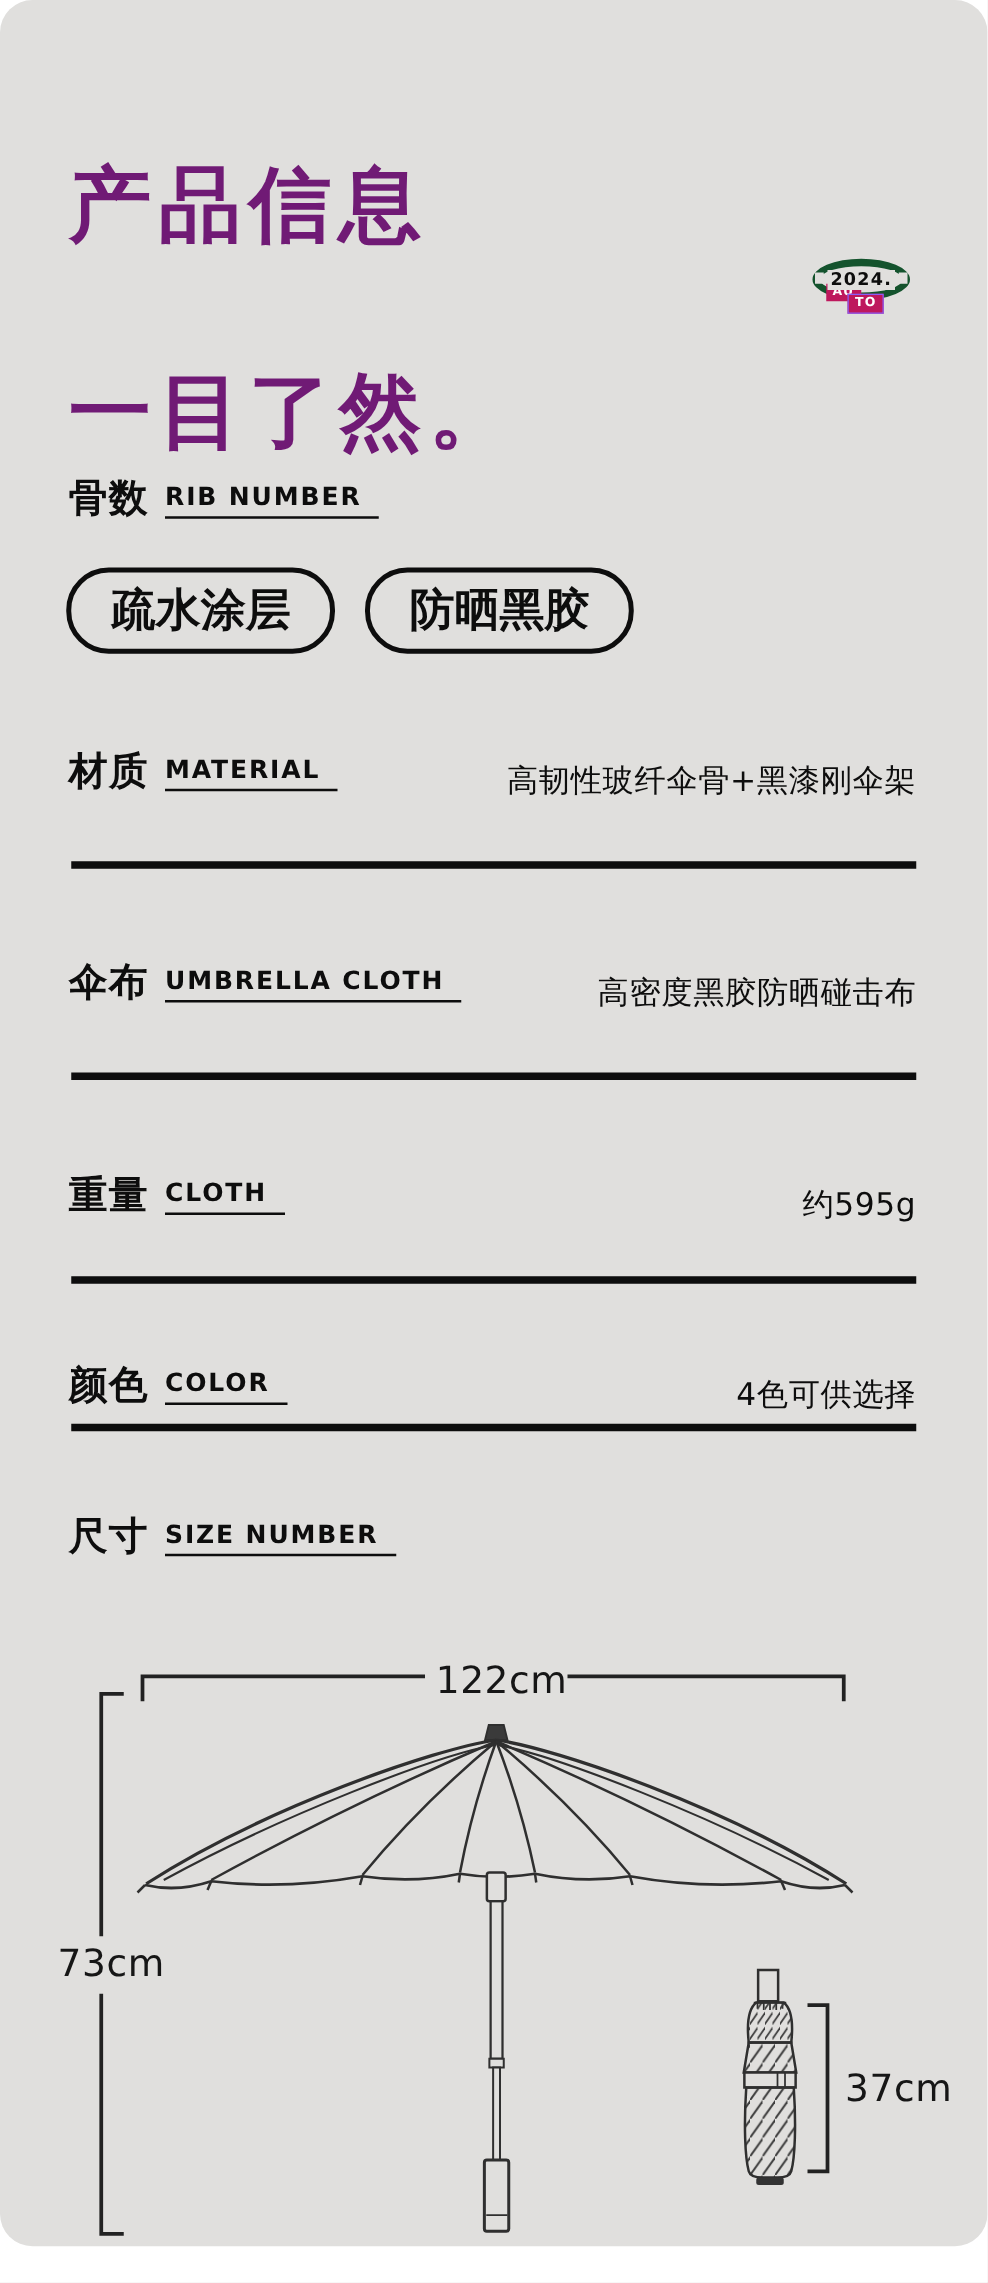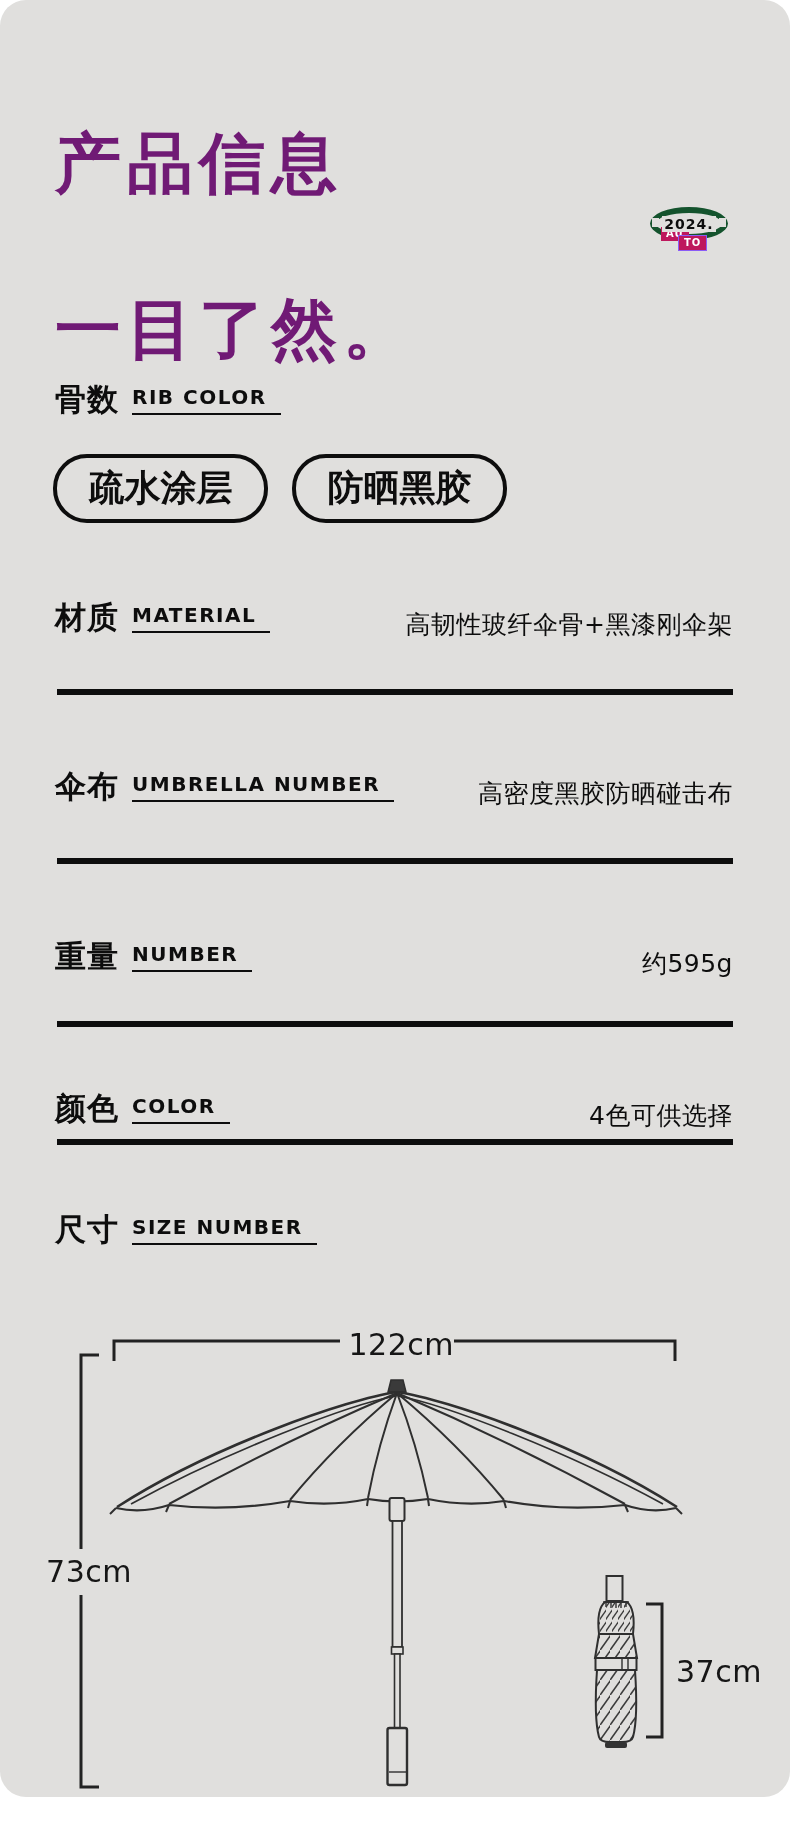--- a/index.html
+++ b/index.html
@@ -49,44 +49,44 @@
       <span class="gap l"></span>
       <span class="gap r"></span>
       <span class="badge-year">2024.</span>
     </div>
     <span class="auto-box au">AU</span>
     <span class="auto-box to">TO</span>
   </div>
 
   <div class="sec-label" style="top:384px;">
     <span class="sec-zh">骨数</span>
-    <span class="sec-en">RIB COLOR</span>
+    <span class="sec-en">RIB NUMBER</span>
   </div>
   <div class="pills">
     <div class="pill">疏水涂层</div>
     <div class="pill">防晒黑胶</div>
   </div>
 
   <div class="sec-label" style="top:602px;">
     <span class="sec-zh">材质</span>
     <span class="sec-en">MATERIAL</span>
   </div>
   <div class="sec-value" style="top:608px;">高韧性玻纤伞骨+黑漆刚伞架</div>
   <div class="divider" style="top:689px;"></div>
 
   <div class="sec-label" style="top:771px;">
     <span class="sec-zh">伞布</span>
-    <span class="sec-en">UMBRELLA NUMBER</span>
+    <span class="sec-en">UMBRELLA CLOTH</span>
   </div>
   <div class="sec-value" style="top:777px;">高密度黑胶防晒碰击布</div>
   <div class="divider" style="top:858px;"></div>
 
   <div class="sec-label" style="top:941px;">
     <span class="sec-zh">重量</span>
-    <span class="sec-en">NUMBER</span>
+    <span class="sec-en">CLOTH</span>
   </div>
   <div class="sec-value" style="top:947px;">约595g</div>
   <div class="divider" style="top:1021px;"></div>
 
   <div class="sec-label" style="top:1093px;">
     <span class="sec-zh">颜色</span>
     <span class="sec-en">COLOR</span>
   </div>
   <div class="sec-value" style="top:1099px;">4色可供选择</div>
   <div class="divider" style="top:1139px;"></div>

